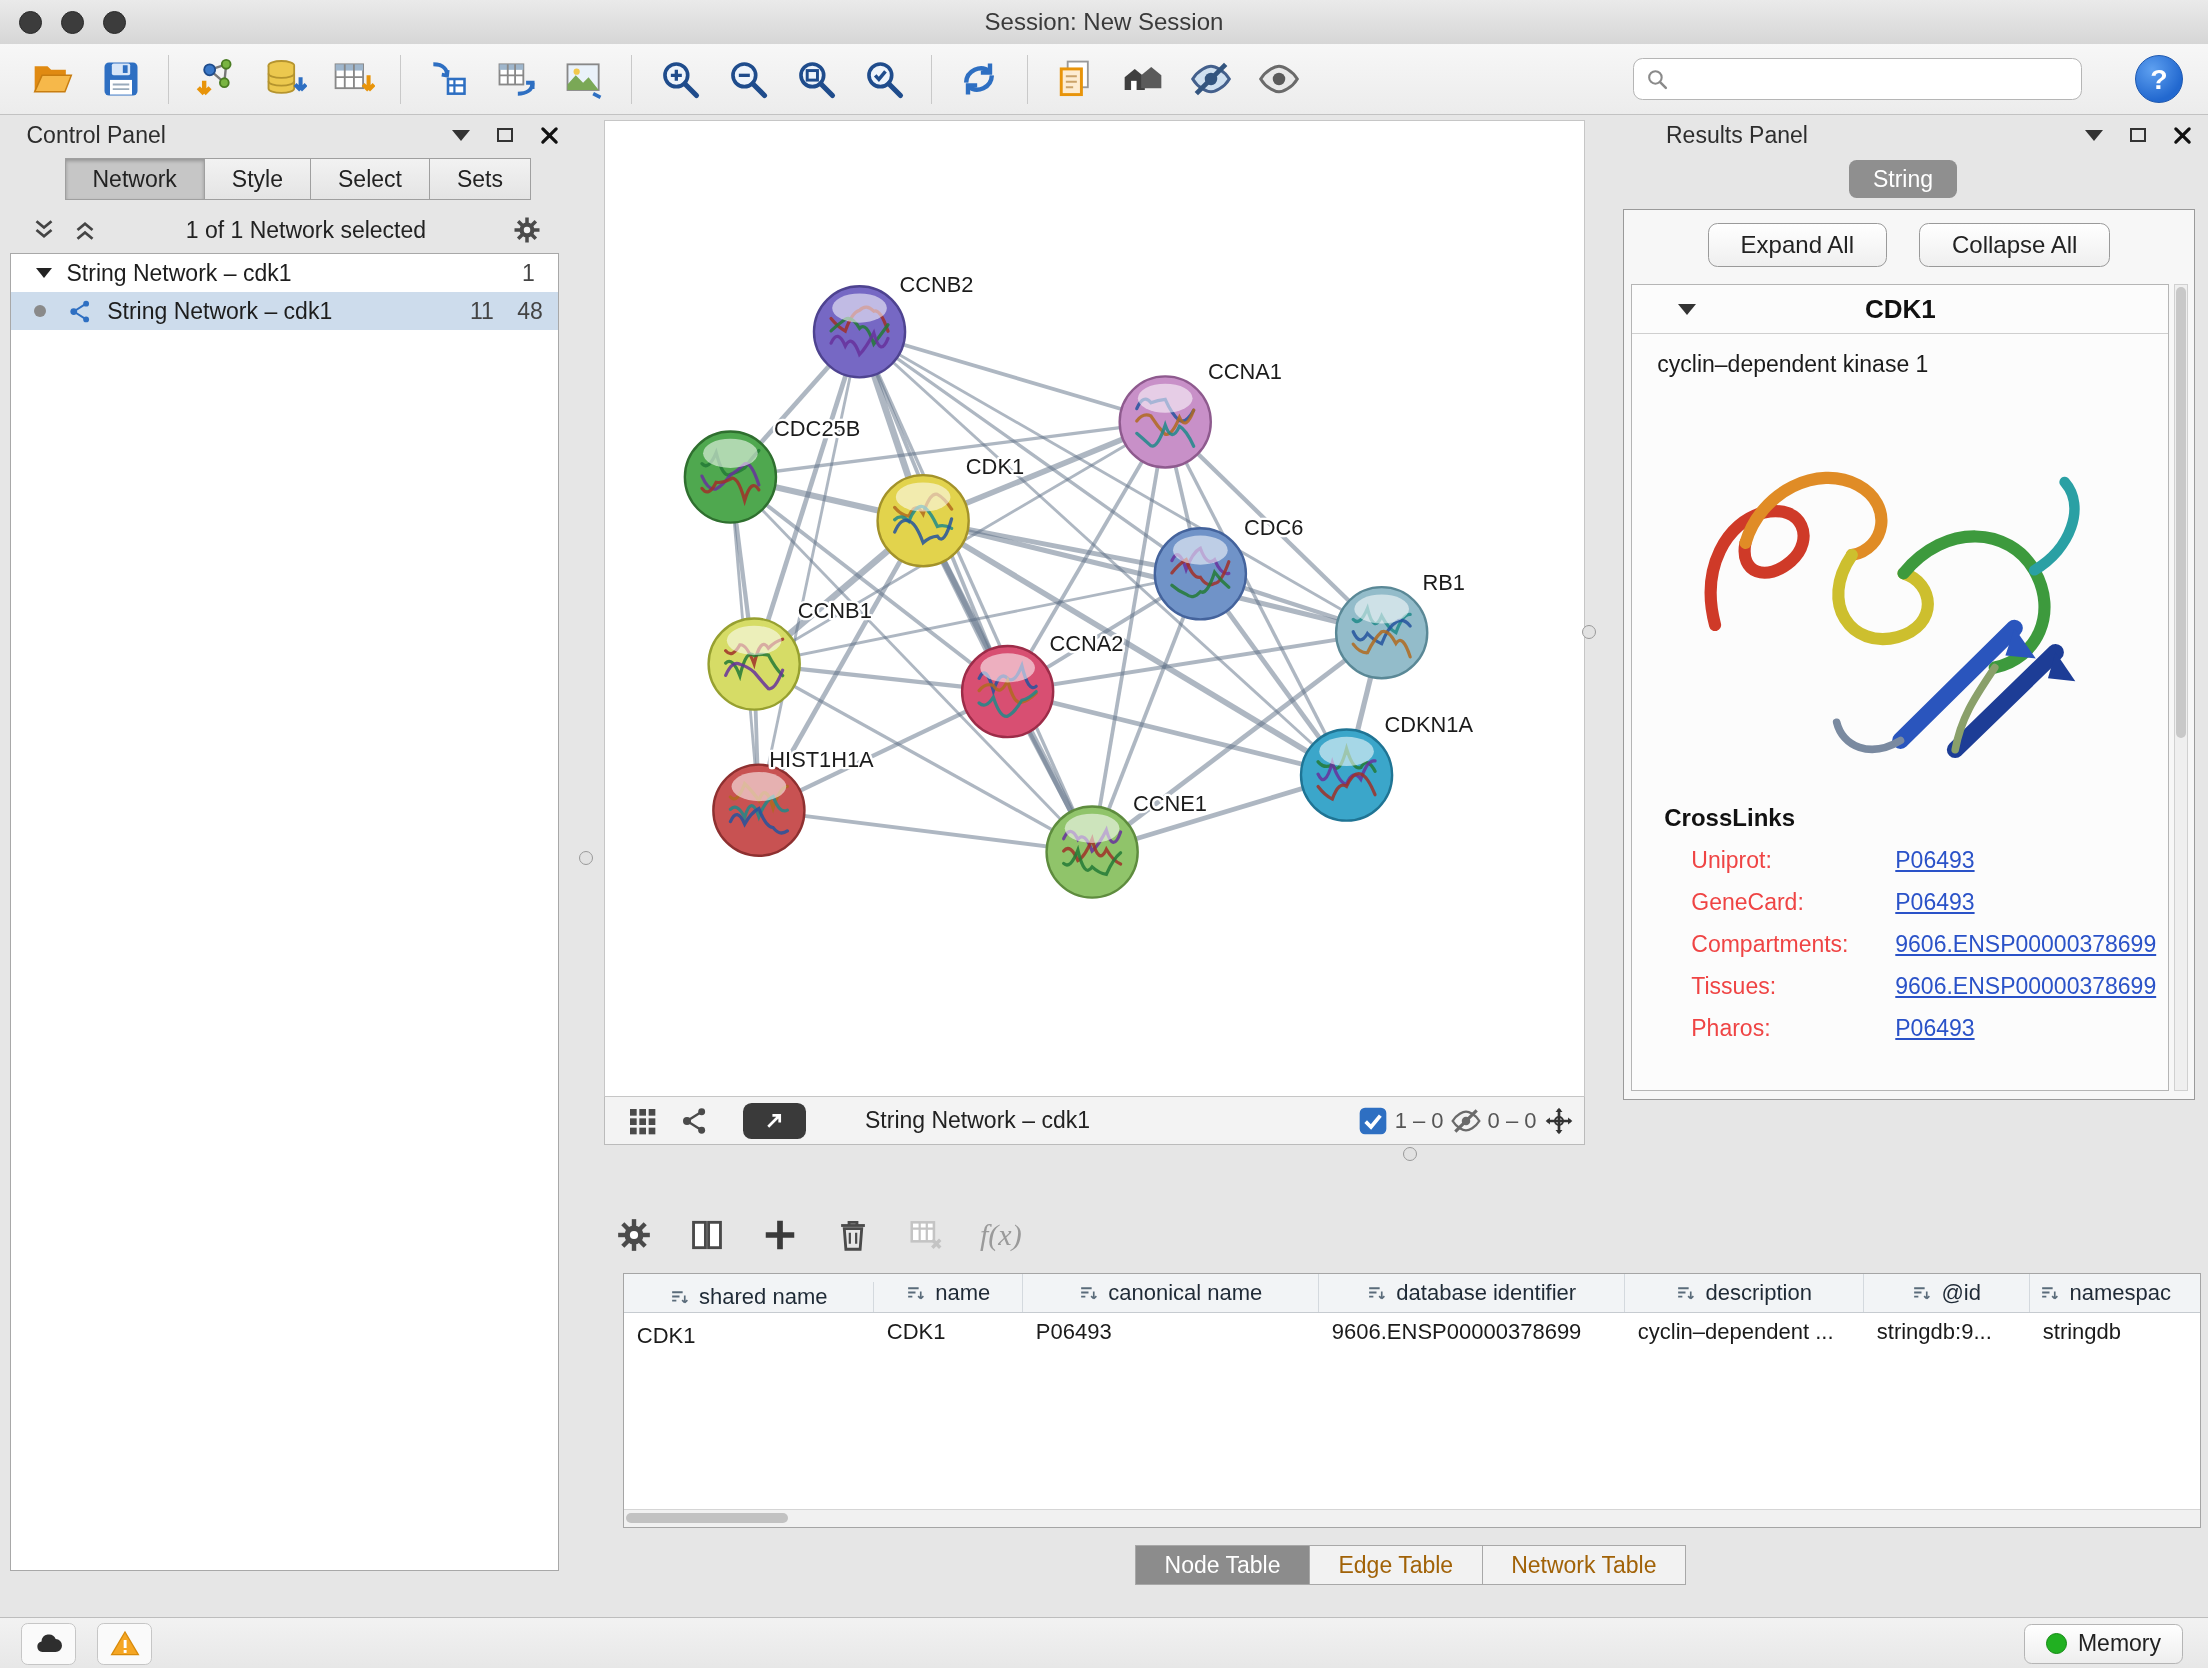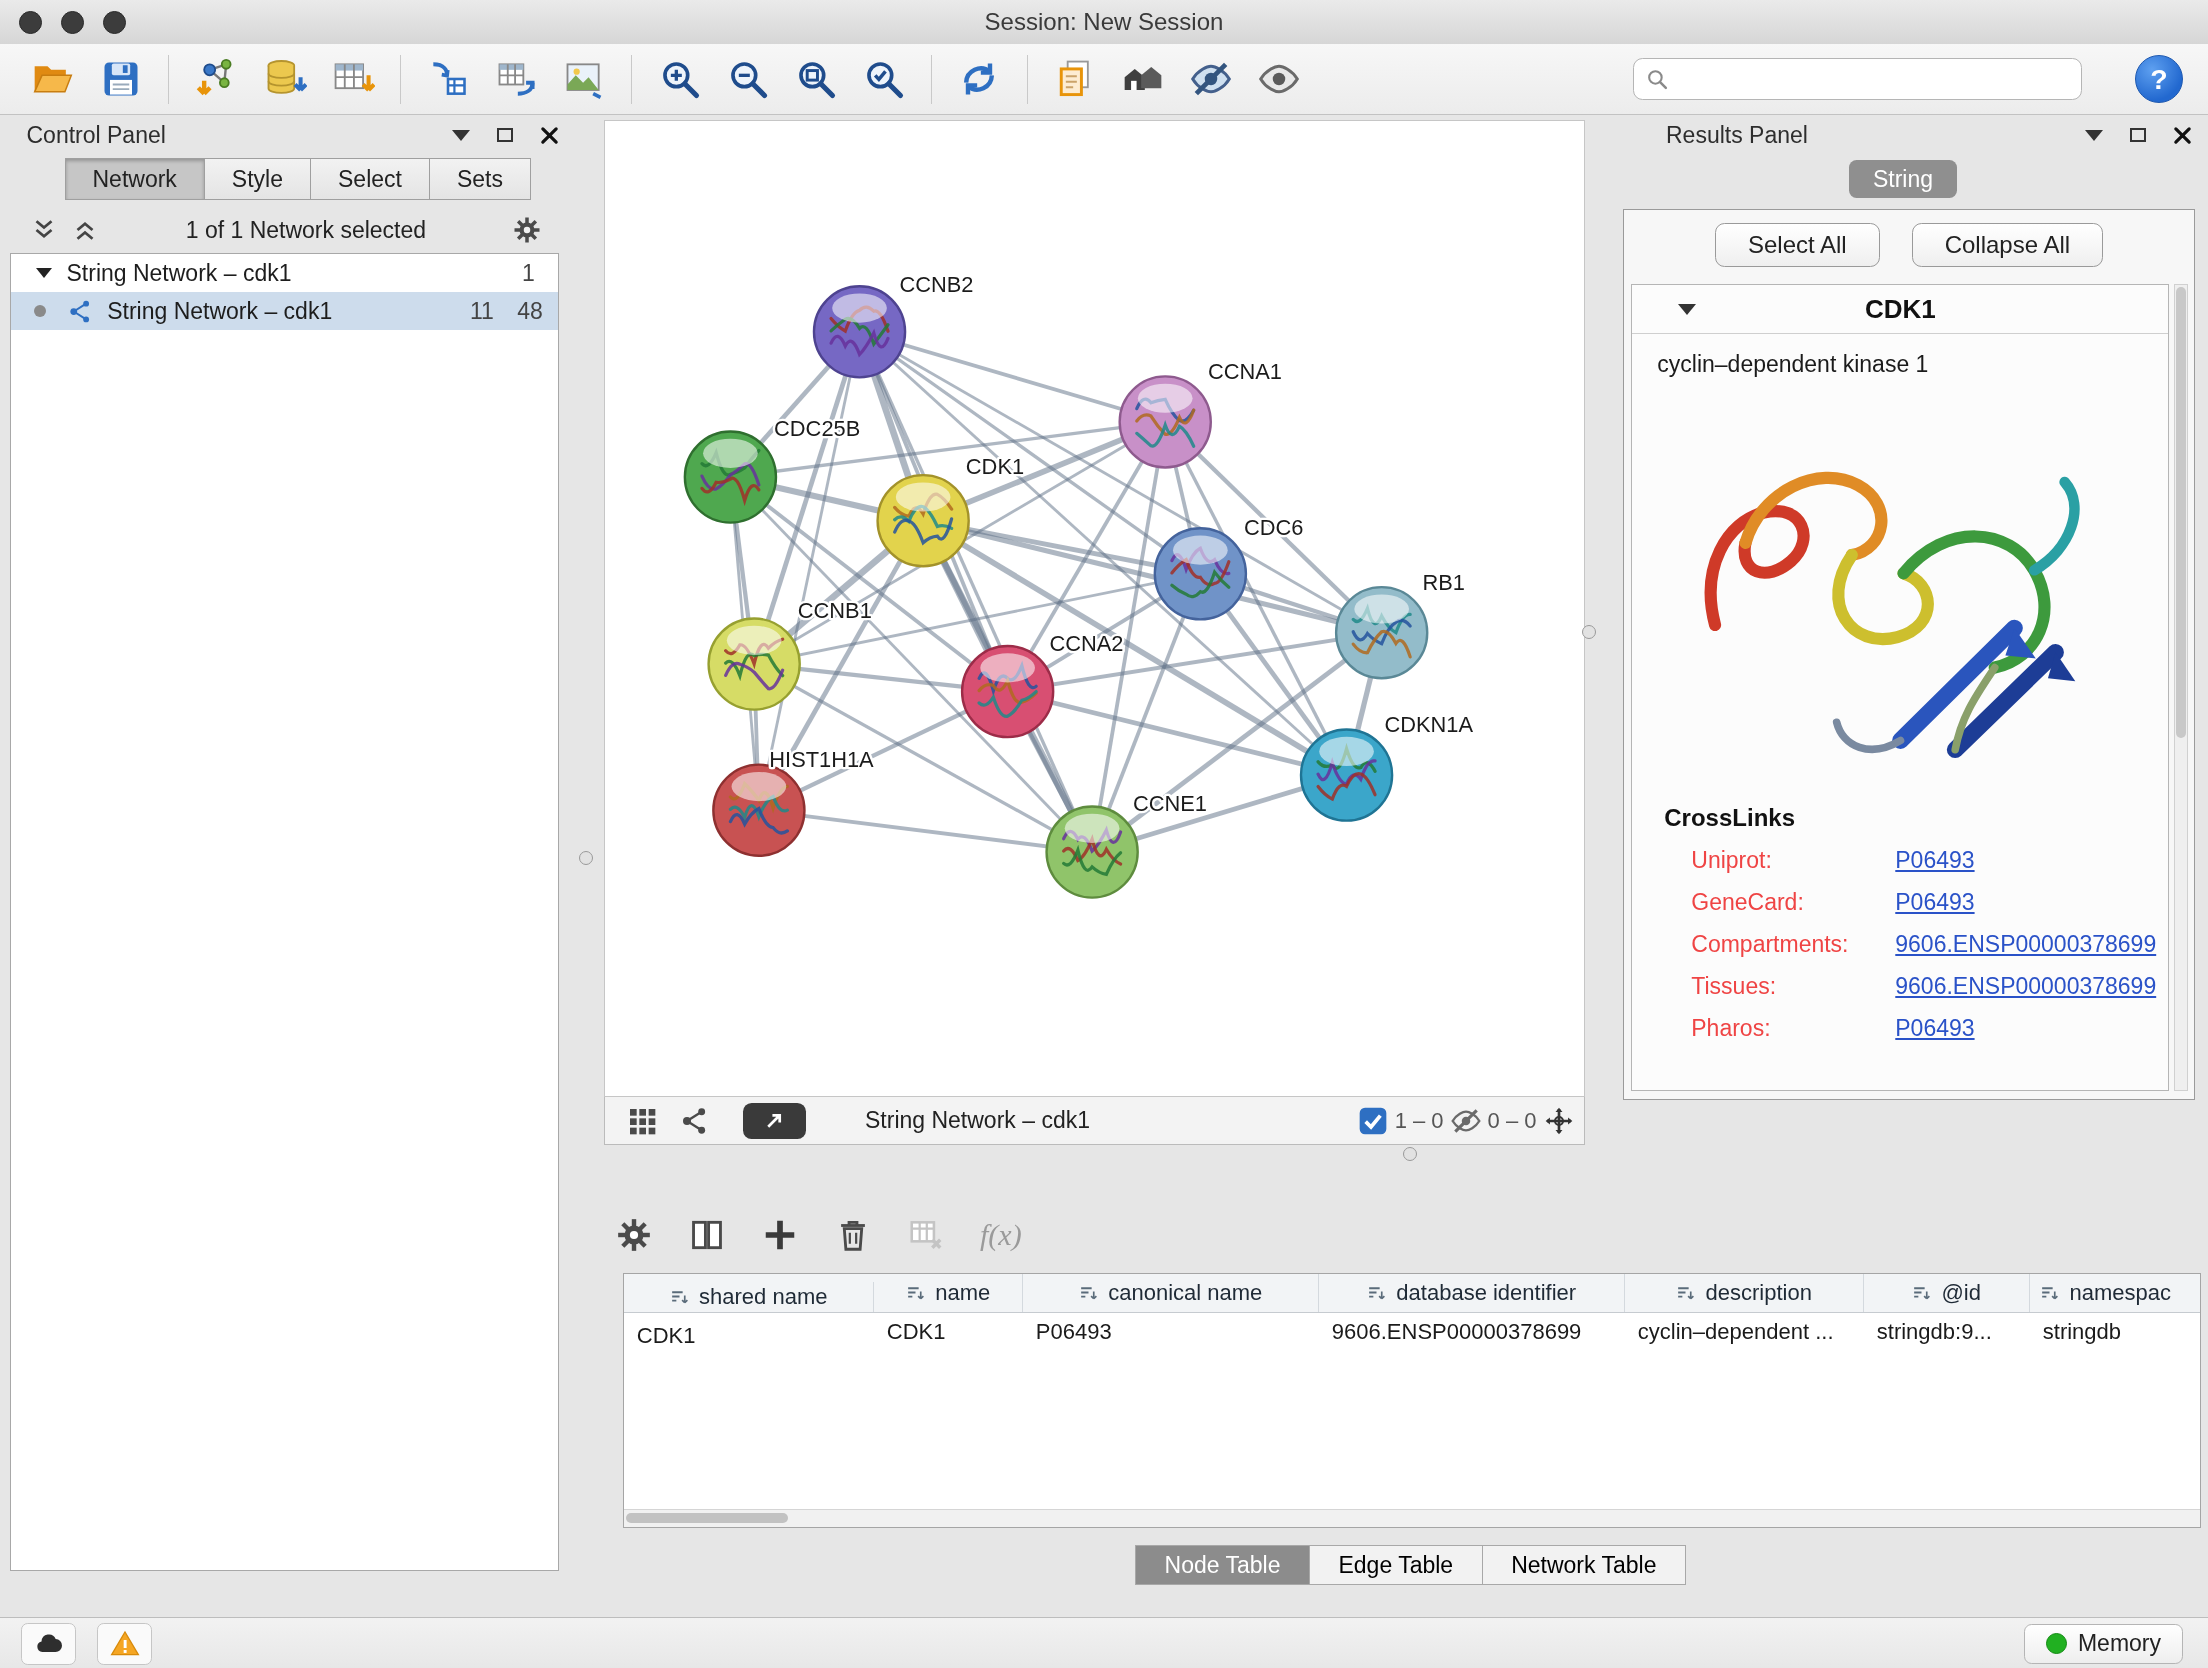--- a/index.html
+++ b/index.html
@@ -113,21 +113,21 @@
   .t-head{display:flex;height:38px;background:#f2f4f6;border-bottom:1px solid #c6cbd0;}
   .t-col{box-sizing:border-box;border-right:1px solid #d4d9de;display:flex;align-items:center;gap:9.5px;padding:0 9.5px;
     font-size:22px;color:#1f2a36;justify-content:center;}
   .t-col svg{width:21px;height:21px;flex:none;}
   .t-row{display:flex;height:38px;align-items:center;}
   .t-cell{box-sizing:border-box;padding:0 13.3px;font-size:22px;color:#1b1b1b;}
   .c1{width:250px;margin-top:8px;} .c2{width:149px;} .c3{width:296px;} .c4{width:306px;} .c5{width:239px;} .c6{width:166px;} .c7{flex:1;}
   .h-scroll{position:absolute;left:0;right:0;bottom:0;height:17px;background:#f1f1f1;border-top:1px solid #d5d5d5;}
   .h-thumb{position:absolute;left:2.9px;top:2.9px;width:162px;height:10.5px;background:#c2c2c2;border-radius:5.7px;}
   .tp-tabs{position:absolute;left:0;right:0;top:379px;display:flex;justify-content:center;}
-  .tp-tab{height:40px;padding:0 28.5px;border:1px solid #a8a8a8;border-left:none;background:#f2f2f2;font-size:23px;color:#000000;}
+  .tp-tab{height:40px;padding:0 28.5px;border:1px solid #a8a8a8;border-left:none;background:#f2f2f2;font-size:23px;color:#a16207;}
   .tp-tab:first-child{border-left:1px solid #a8a8a8;}
   .tp-tab.active{background:#8c8c8c;color:#fff;}
 
   
   .status-bar{position:absolute;left:0;top:1617px;width:2208px;height:51px;background:linear-gradient(#f2f2f2,#e7e7e7);
     border-top:1px solid #bdbdbd;display:flex;align-items:center;}
   .sb-btn{width:55px;height:42px;border:1px solid #c6c6c6;border-radius:6.7px;background:#fafafa;
     display:flex;align-items:center;justify-content:center;margin-left:21px;}
   .sb-btn svg{width:32px;height:32px;}
   .memory-btn{margin-left:auto;margin-right:25px;height:40px;border:1px solid #b5b5b5;border-radius:7.6px;
@@ -602,21 +602,21 @@
       <span class="close-x">
         <svg viewBox="0 0 20 20">
             <path d="M3 3l14 14M17 3L3 17" stroke="#111" stroke-width="3.4" stroke-linecap="round"></path>
           </svg>
       </span>
     </div>
   </div>
   <button class="rp-tab">String</button>
   <div class="rp-box">
     <div class="rp-buttons">
-      <button class="rp-btn">Select All</button>
+      <button class="rp-btn">Expand All</button>
       <button class="rp-btn">Collapse All</button>
     </div>
     <div class="rp-section">
       <div class="rp-sec-head">
         <span class="caret-down"></span>
         <span class="rp-sec-title">CDK1</span>
       </div>
       <div class="rp-desc">cyclin–dependent kinase 1</div>
       <div class="protein-wrap">
         <svg viewBox="0 0 300 250" width="457" height="380">

